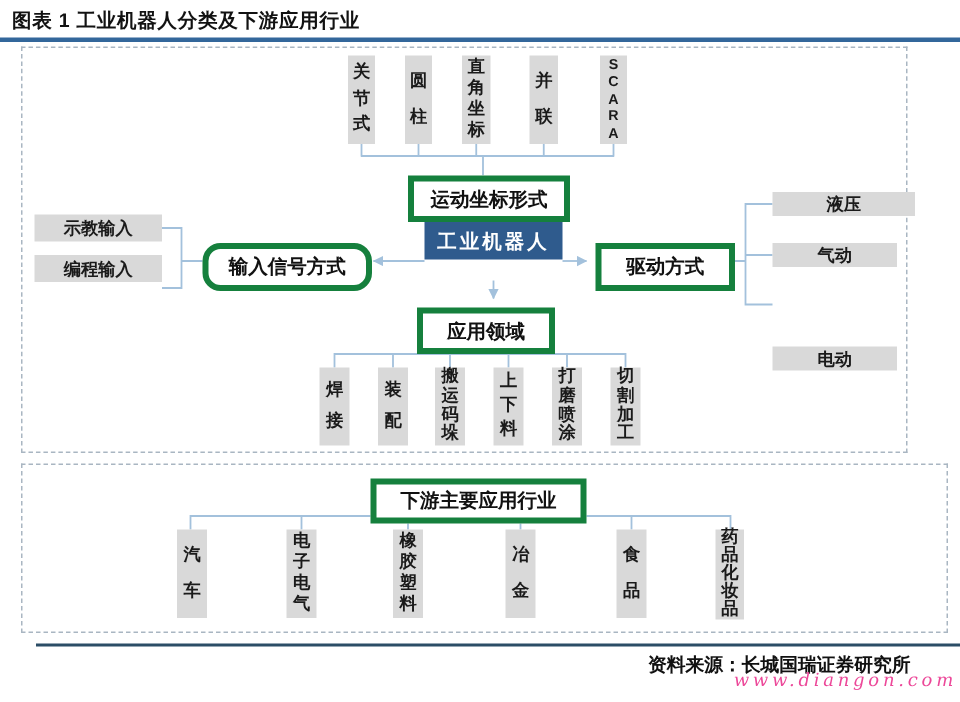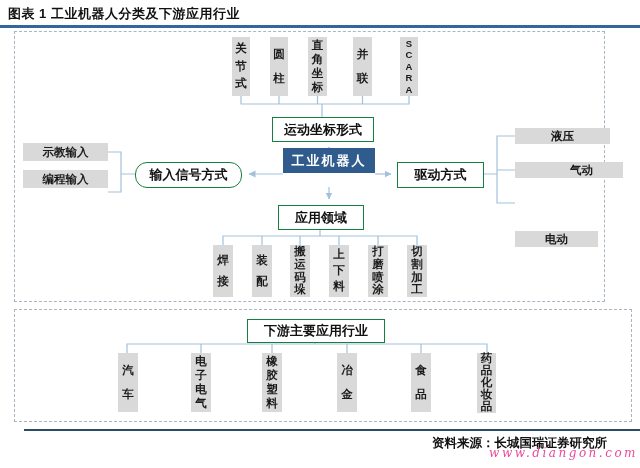--- a/index.html
+++ b/index.html
@@ -4,21 +4,21 @@
 <style>
   html,body{margin:0;padding:0;background:#fff;}
   .figure{position:relative;width:640px;height:468px;background:#fff;
           font-family:"Liberation Sans","DejaVu Sans",sans-serif;overflow:hidden;}
   .title{position:absolute;left:8px;top:5px;font-size:13px;font-weight:bold;color:#121212;letter-spacing:.5px;}
   .title-rule{position:absolute;left:0;top:25px;width:640px;height:3px;background:#33679B;}
   .dash-panel{position:absolute;border:1px dashed #A9B6C2;background:transparent;}
   .panel-1{left:14px;top:31px;width:589px;height:269px;}
   .panel-2{left:14px;top:309px;width:616px;height:111px;}
   .wires{position:absolute;left:0;top:0;pointer-events:none;}
-  .white-box{position:absolute;background:#fff;border:1px solid #15803d;
+  .white-box{position:absolute;background:#fff;border:4px solid #15803d;
              display:flex;align-items:center;justify-content:center;
              font-weight:bold;font-size:13px;color:#111;white-space:nowrap;}
   .blue-box{position:absolute;background:#2F5B8D;color:#fff;
             display:flex;align-items:center;justify-content:center;
             font-weight:bold;font-size:13px;letter-spacing:2px;white-space:nowrap;}
   .gray-hbox{position:absolute;background:#D9D9D9;
              display:flex;align-items:center;justify-content:center;
              font-weight:bold;font-size:11.5px;color:#1a1a1a;white-space:nowrap;}
   .gray-vbox{position:absolute;background:#D9D9D9;}
   .vchars{display:flex;flex-direction:column;justify-content:space-evenly;align-items:center;
@@ -99,21 +99,21 @@
   <div class="white-box" style="left:272px;top:117px;width:100px;height:23px;">运动坐标形式</div>
   <div class="blue-box" style="left:283px;top:148px;width:92px;height:25px;">工业机器人</div>
   <div class="white-box" style="left:278px;top:205px;width:84px;height:23px;">应用领域</div>
 
   <div class="white-box" style="left:135px;top:162px;width:105px;height:24px;border-radius:12px;">输入信号方式</div>
   <div class="gray-hbox" style="left:23px;top:143px;width:85px;height:18px;">示教输入</div>
   <div class="gray-hbox" style="left:23px;top:170px;width:85px;height:18px;">编程输入</div>
 
   <div class="white-box" style="left:397px;top:162px;width:85px;height:24px;">驱动方式</div>
   <div class="gray-hbox" style="left:515px;top:128px;width:95px;height:16px;">液压</div>
-  <div class="gray-hbox" style="left:515px;top:162px;width:83px;height:16px;padding-left:25px;">气动</div>
+  <div class="gray-hbox" style="left:515px;top:162px;width:83px;height:16px;">气动</div>
   <div class="gray-hbox" style="left:515px;top:195px;width:83px;height:16px;margin-top:36px;">电动</div>
 
   <div class="gray-vbox" style="left:213px;top:245px;width:20px;height:52px;">
     <div class="vchars">
         <span>焊</span>
         <span>接</span>
       </div>
     </div>
   <div class="gray-vbox" style="left:252px;top:245px;width:20px;height:52px;">
     <div class="vchars">

